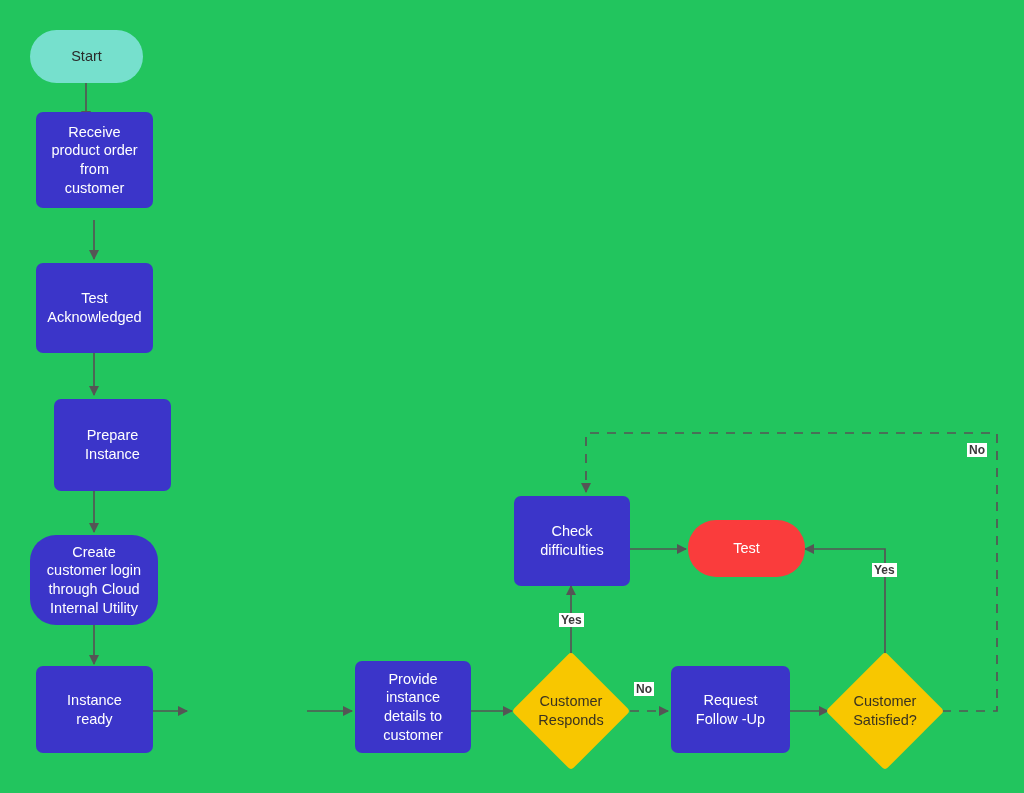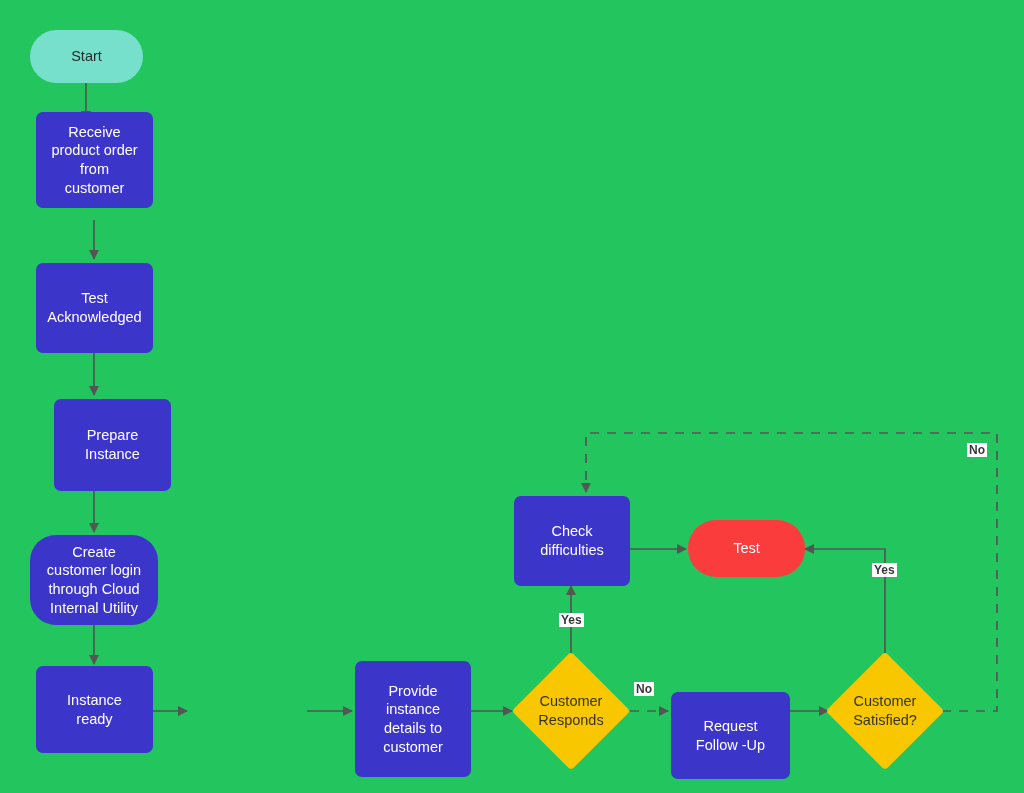--- a/index.html
+++ b/index.html
@@ -151,34 +151,34 @@
 through Cloud
 Internal Utility</span>
   </div>
 
   <div class="node process" style="left:36px; top:666px; width:117px; height:87px;">
     <span>Instance
 ready</span>
   </div>
 
 
-  <div class="node process" style="left:355px; top:661px; width:116px; height:116px;">
+  <div class="node process" style="left:355px; top:661px; width:116px; height:92px;">
     <span>Provide
 instance
 details to
 customer</span>
   </div>
 
   <div class="decision-wrap" style="left:529px; top:669px; width:84px; height:84px;">
     <div class="decision-shape"></div>
     <div class="decision-label" style="left:-22px; width:128px;">Customer
 Responds</div>
   </div>
 
-  <div class="node process" style="left:671px; top:692px; width:119px; height:87px;">
+  <div class="node process" style="left:671px; top:666px; width:119px; height:87px;">
     <span>Request
 Follow -Up</span>
   </div>
 
   <div class="decision-wrap" style="left:843px; top:669px; width:84px; height:84px;">
     <div class="decision-shape"></div>
     <div class="decision-label" style="left:-22px; width:128px;">Customer
 Satisfied?</div>
   </div>
 

